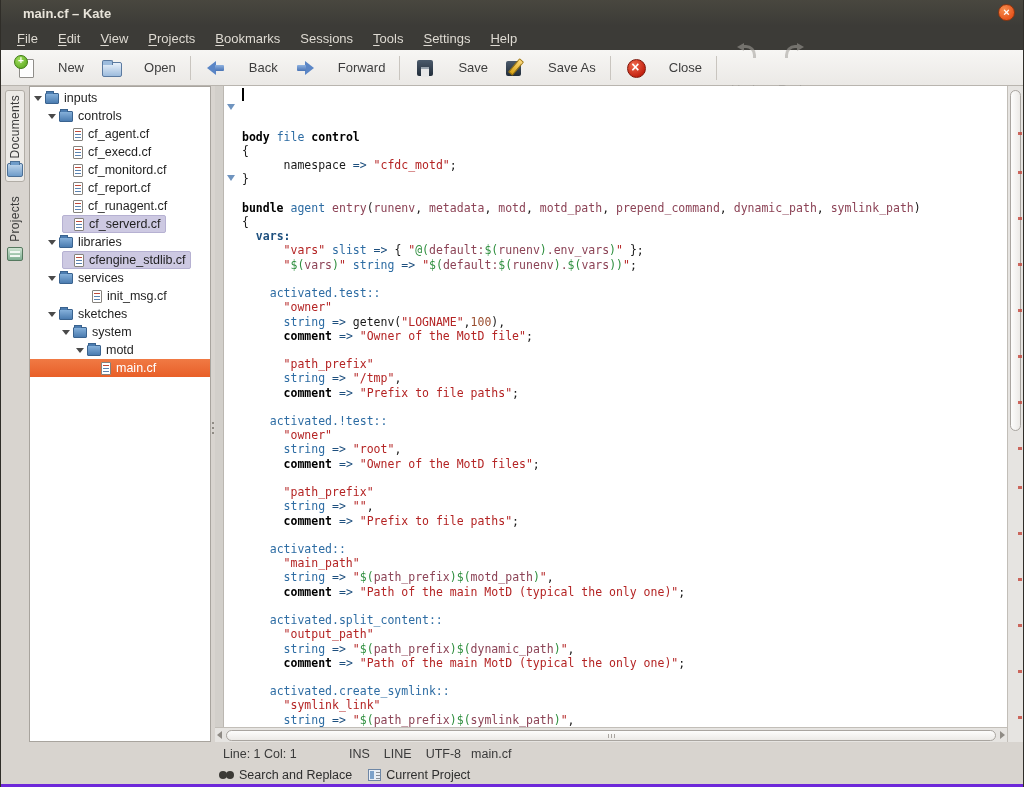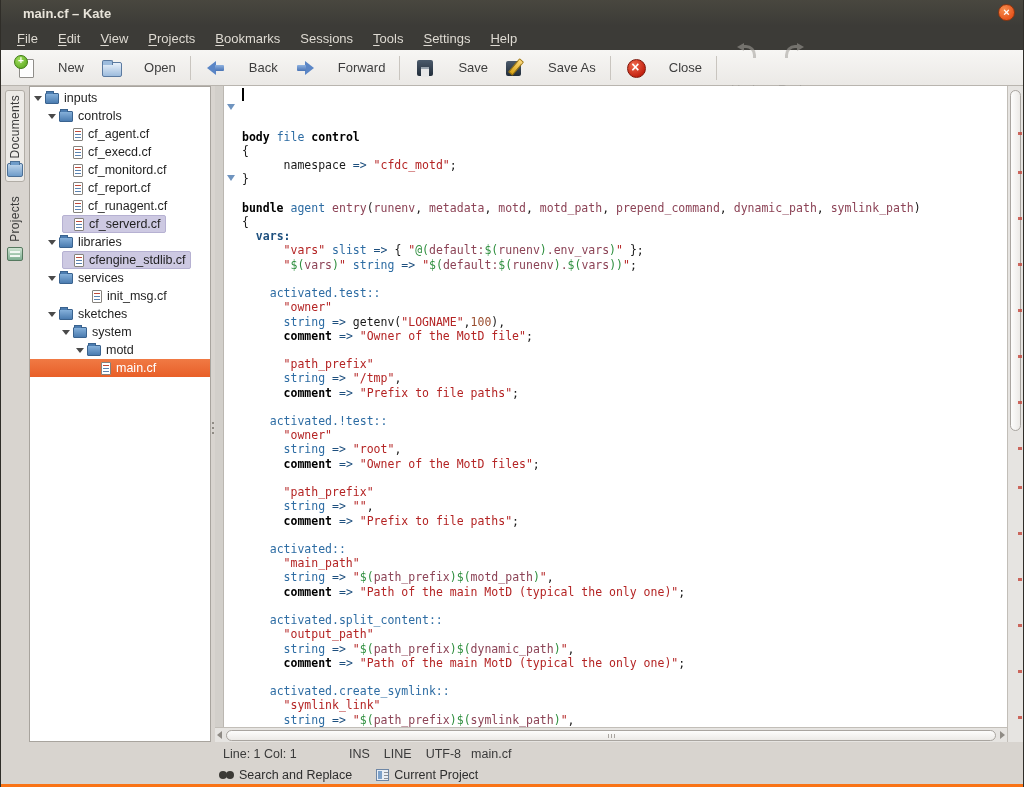--- a/index.html
+++ b/index.html
@@ -108,21 +108,21 @@
   .hthumb{ position:absolute; left:2px; right:2px; top:0; height:11px; background:linear-gradient(#fdfdfc,#eceae7); border:1px solid #a9a5a0; border-radius:6px;}
   .hthumb .grip{ position:absolute; left:50%; top:3px; width:1px; height:4px; background:#a9a5a0; box-shadow:3px 0 0 #a9a5a0, -3px 0 0 #a9a5a0;}
   
   .statusrow{ height:23px; background:#d8d4cf; display:flex; align-items:center; font-size:12.5px; color:#3a3a3a; flex:0 0 auto;}
   .statusrow .spacer{ width:214px; flex:0 0 auto;}
   .st-pos{ margin-left:8px; width:118px;}
   .st-ins{ margin-left:8px;}
   .st-line{ margin-left:14px;}
   .st-enc{ margin-left:14px;}
   .st-file{ margin-left:10px;}
-  .bottomrow{ height:22px; background:#d8d4cf; display:flex; align-items:center; padding-left:218px; gap:24px; font-size:12.5px; color:#2e2e2e; flex:0 0 auto; border-bottom:3px solid #f97316;}
+  .bottomrow{ height:22px; background:#d8d4cf; display:flex; align-items:center; padding-left:218px; gap:16px; font-size:12.5px; color:#2e2e2e; flex:0 0 auto; border-bottom:3px solid #6d28d9;}
   .bbtn{ display:flex; align-items:center; gap:5px;}
   .ic-binoc{ width:15px; height:10px; position:relative;}
   .ic-binoc::before{ content:""; position:absolute; left:0; top:1px; width:8px; height:8px; border-radius:50%; background:#3c3a36;}
   .ic-binoc::after{ content:""; position:absolute; right:0; top:1px; width:8px; height:8px; border-radius:50%; background:#3c3a36;}
   .ic-proj2{ width:13px; height:12px; background:#e9eef5; border:1px solid #6d86a5; position:relative;}
   .ic-proj2::before{ content:""; position:absolute; left:1px; top:1px; width:4px; height:8px; background:#7da1c9;}
   .ic-proj2::after{ content:""; position:absolute; left:7px; top:2px; width:4px; height:1px; background:#8b8f96; box-shadow:0 3px 0 #8b8f96, 0 6px 0 #8b8f96;}
 </style>
 </head>
 <body>

